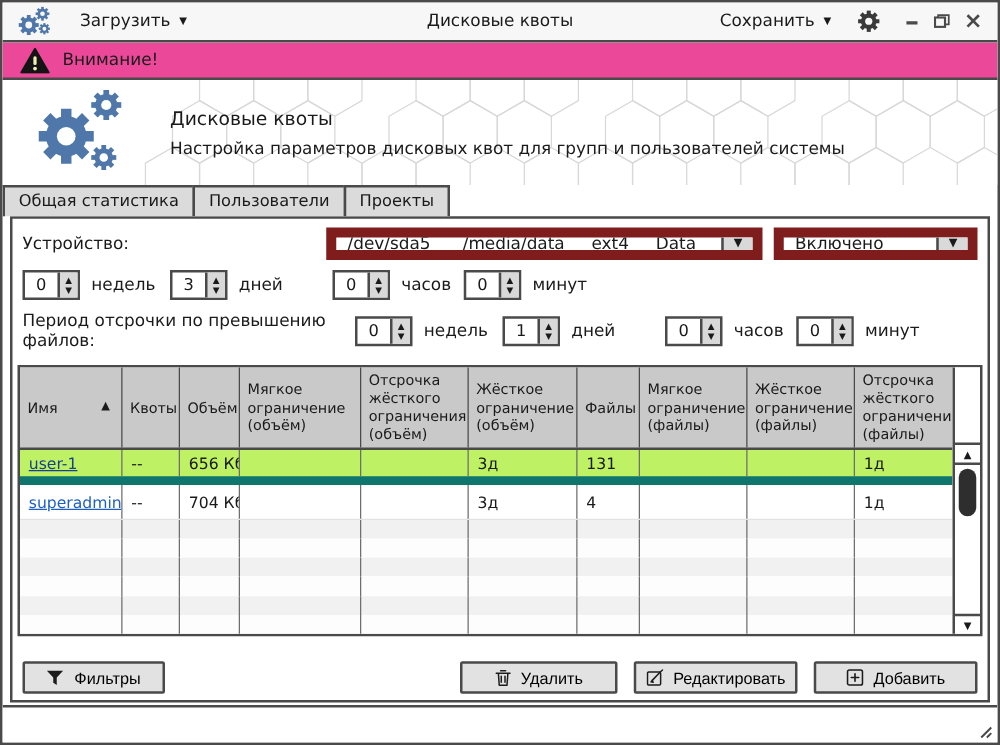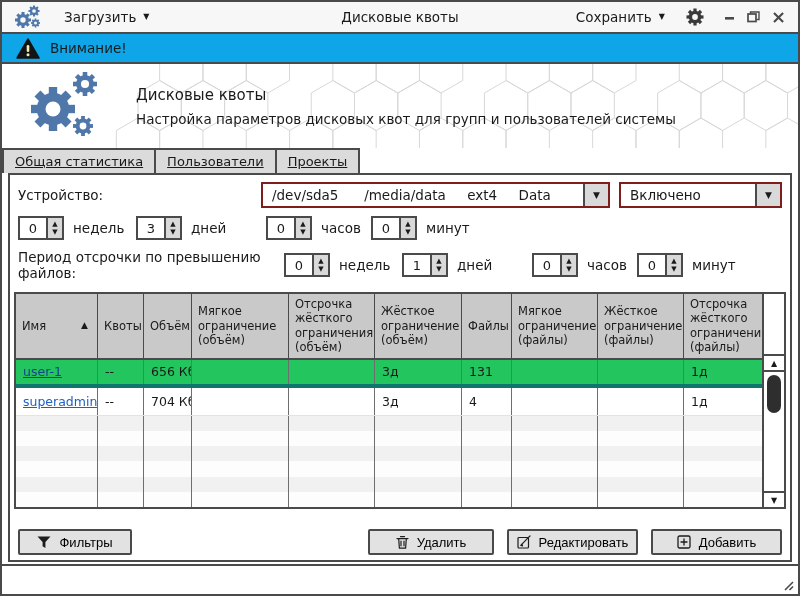--- a/index.html
+++ b/index.html
@@ -14,44 +14,44 @@
     display:flex;align-items:center;padding:0 12px;position:relative;}
   .titlebar-title{position:absolute;left:0;right:0;text-align:center;font-size:13.5px;}
   .tb-left,.tb-right{display:flex;align-items:center;position:relative;z-index:1;}
   .tb-right{margin-left:auto;gap:20px;}
   .menu-item{display:flex;align-items:center;gap:7px;font-size:13.5px;cursor:default;}
   .caret{font-size:8px;line-height:1;}
   .logo-svg{margin-right:20px;display:block;}
   .win-controls{display:flex;align-items:center;gap:11px;}
   .close-x{font-size:18px;font-weight:600;color:#4a4a4a;line-height:1;}
   
-  .warnbar{flex:0 0 30px;background:#0ea5e9;border-bottom:2px solid #4a4a4a;
+  .warnbar{flex:0 0 30px;background:#ec4899;border-bottom:2px solid #4a4a4a;
     display:flex;align-items:center;padding:0 14px;gap:10px;font-size:13.5px;}
   
   .header{flex:0 0 84px;position:relative;overflow:hidden;display:flex;align-items:center;
     padding-left:24px;gap:26px;background:#fff;}
   .hexpattern{position:absolute;right:0;top:0;z-index:0;}
   .header-text{position:relative;z-index:1;}
   .header-title{font-size:15px;margin-bottom:7px;}
   .header-subtitle{font-size:13.5px;}
   .header-gears{position:relative;z-index:1;display:block;}
   
-  .tabs{flex:0 0 25px;display:flex;align-items:flex-end;position:relative;z-index:2;text-decoration:underline;}
+  .tabs{flex:0 0 25px;display:flex;align-items:flex-end;position:relative;z-index:2;}
   .tab{height:25px;border:2px solid #4a4a4a;border-bottom:none;background:#dbdbdb;
     display:flex;align-items:center;padding:0 11px;font-size:13px;}
   .tab + .tab{margin-left:-2px;}
   .tab.active{background:#fff;height:27px;margin-bottom:-2px;position:relative;z-index:3;}
   
   .panel{flex:1 1 auto;margin:0 6px 2px 6px;border:2px solid #4a4a4a;
     display:flex;flex-direction:column;padding:7px 3px 5px 3px;min-height:0;}
   .form-row{display:flex;align-items:center;padding:0 5px;}
   .device-row{flex:0 0 26px;margin-bottom:8px;}
   .form-label{font-size:13.5px;}
   .device-label{flex:0 0 243px;}
-  .combo{display:flex;align-items:stretch;border:2px solid #7f1d1d;background:#fff;height:26px;}
+  .combo{display:flex;align-items:stretch;border:8px solid #7f1d1d;background:#fff;height:26px;}
   .combo-text{flex:1;display:flex;align-items:center;padding:0 9px;font-size:13.5px;
     white-space:pre;overflow:hidden;}
   .combo-btn{flex:0 0 25px;background:#d9d9d9;border-left:2px solid #4a4a4a;
     display:flex;align-items:center;justify-content:center;font-size:9px;}
   .device-combo{flex:1 1 auto;}
   .state-combo{flex:0 0 163px;margin-left:9px;}
   .grace-row{flex:0 0 24px;margin-bottom:9px;}
   .grace-label{flex:0 0 266px;}
   .spin-group{display:flex;align-items:center;gap:9px;}
   .g1{flex:0 0 118px;}.g2{flex:0 0 130px;}.g3{flex:0 0 105px;}.g4{flex:1 1 auto;}
@@ -67,21 +67,21 @@
   .thead{flex:0 0 62px;background:#c9c9c9;border-bottom:2px solid #4a4a4a;}
   .th{border-right:1px solid #4a4a4a;padding:3px 6px;font-size:11.5px;line-height:1.25;
     display:flex;align-items:center;overflow:hidden;}
   .th:last-child{border-right:none;}
   .th-first{justify-content:space-between;padding-right:9px;}
   .sort-arrow{font-size:9px;}
   .trow{flex:0 0 28px;}
   .td{border-right:1px solid #6e6e6e;padding:0 7px;font-size:12.5px;display:flex;
     align-items:center;overflow:hidden;white-space:nowrap;}
   .td:last-child{border-right:none;}
-  .trow.selected{background:#22c55e;border-bottom:4px solid #0f766e;}
+  .trow.selected{background:#bef264;border-bottom:7px solid #0f766e;}
   .trow.plain{border-bottom:1px solid #e3e3e3;}
   .link{color:#1f5fc4;text-decoration:underline;}
   .selected .link{color:#17418f;}
   .filler{flex:1 1 auto;}
   .stripe-a{background:#f1f1f1;}
   .stripe-b{background:#fdfdfd;}
   
   .vscroll{flex:0 0 22px;border-left:2px solid #4a4a4a;display:flex;flex-direction:column;background:#fff;}
   .vs-spacer{flex:0 0 62px;border-bottom:2px solid #4a4a4a;background:#fff;}
   .vs-up{flex:0 0 16px;display:flex;align-items:center;justify-content:center;font-size:8px;

